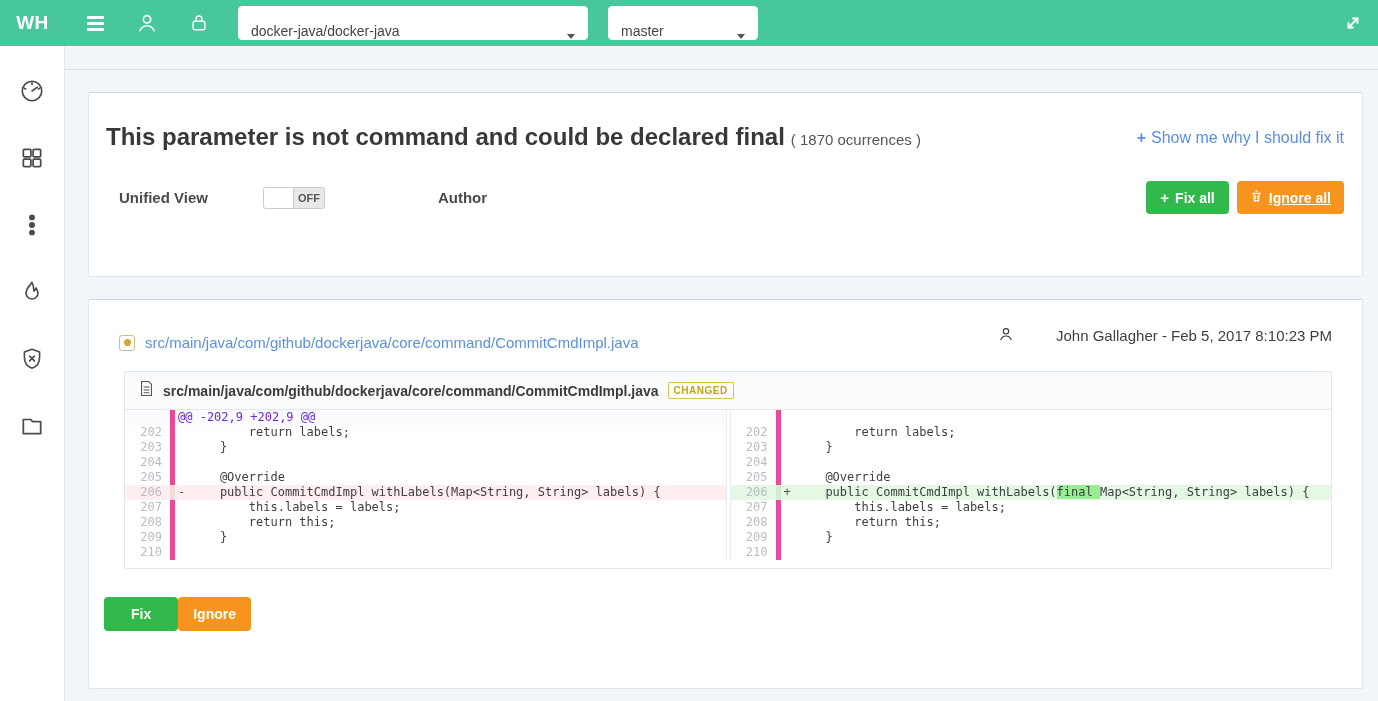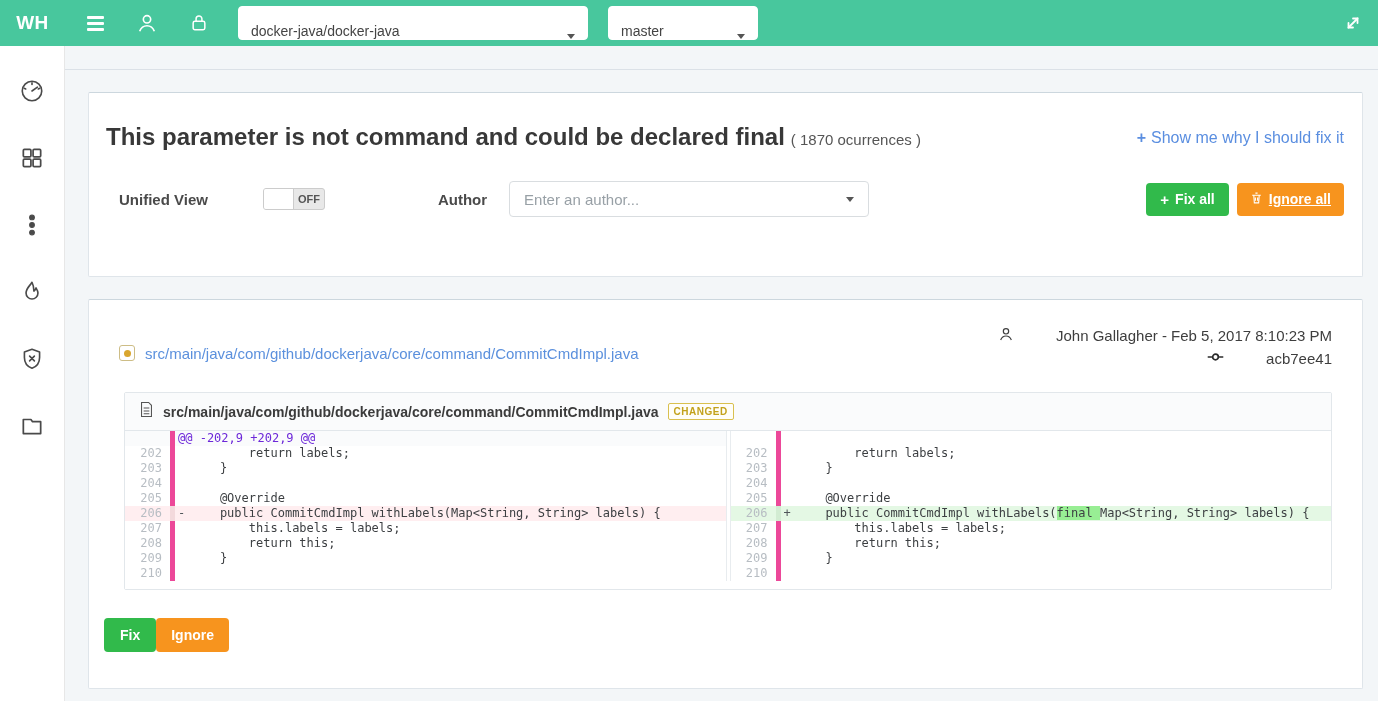--- a/index.html
+++ b/index.html
@@ -97,21 +97,21 @@
          border-right:5px solid #ec4899; }
   .dline { flex:1; white-space:pre; overflow:hidden; padding-left:3px; }
   .sign { display:inline-block; width:13px; color:#50565a; }
   .drow.hunk { background:#fafbfc; color:#6d28d9; }
   .drow.del { background:#ffeef0; } .drow.del .gut { border-right-color:#f3d9dc; }
   .drow.add { background:#e4f8e4; } .drow.add .gut { border-right-color:#d2ecd2; }
   .hl { background:#98ee94; }
   .drow.blank { background:#fff; }
 
   .commit-actions { display:flex; margin:28px 0 0 15px; }
-  .fix-btn { padding:9px 16px; }
+  .fix-btn { padding:9px 27px; }
   .ignore-btn { padding:9px 15px; }
 </style>
 </head>
 <body>
 
 <nav class="navbar">
   <div class="logo">WH</div>
   <button class="nav-icon-btn hamburger">
     <span></span>
       <span></span>
@@ -209,24 +209,20 @@
       <h1 class="issue-title"><span>This parameter is not command and could be declared final</span><span class="issue-occ">( 1870 ocurrences )</span></h1>
       <a class="show-link"><span class="plus">+</span><span>Show me why I should fix it</span></a>
     </div>
     <div class="issue-controls">
       <span class="ctl-label">Unified View</span>
       <div class="toggle">
         <span class="knob"></span>
         <span class="state">OFF</span>
       </div>
       <span class="ctl-label author-label">Author</span>
-      <div class="author-select">
-        <span class="ph">Enter an author...</span>
-        <span class="caret"></span>
-      </div>
       <button class="btn btn-green fix-all">
         <span class="plus">+</span>
         <span>Fix all</span>
       </button>
       <button class="btn btn-orange ignore-all">
         <span>
           <svg width="13" height="14" viewBox="0 0 24 24" fill="none" stroke="#fff" stroke-width="2">
             <path d="M4 7h16M10 3h4M7 7l1 14h8l1-14M10 11v6M14 11v6"></path>
           </svg>
         </span>
@@ -246,29 +242,20 @@
       <div class="commit-meta">
         <div class="meta-row">
           <span>
             <svg width="16" height="16" viewBox="0 0 24 24" fill="none" stroke="#3e3e3e" stroke-width="1.8">
               <circle cx="12" cy="8" r="4"></circle>
                 <path d="M4 21c1.5-4 4.5-6 8-6s6.5 2 8 6"></path>
             </svg>
           </span>
           <span>John Gallagher - Feb 5, 2017 8:10:23 PM</span>
         </div>
-        <div class="meta-row">
-          <span>
-            <svg width="17" height="14" viewBox="0 0 24 16" fill="none" stroke="#2b2b2b" stroke-width="2.4">
-              <circle cx="12" cy="8" r="4"></circle>
-                <path d="M1 8h6M17 8h6"></path>
-            </svg>
-          </span>
-          <span>acb7ee41</span>
-        </div>
       </div>
     </div>
 
     <div class="diff-panel">
       <div class="diff-header">
         <span>
           <svg width="15" height="17" viewBox="0 0 20 24" fill="none" stroke="#555" stroke-width="1.5">
             <path d="M3 2h10l4 4v16H3z"></path>
               <path d="M6 10h8M6 14h8M6 18h8"></path>
           </svg>

